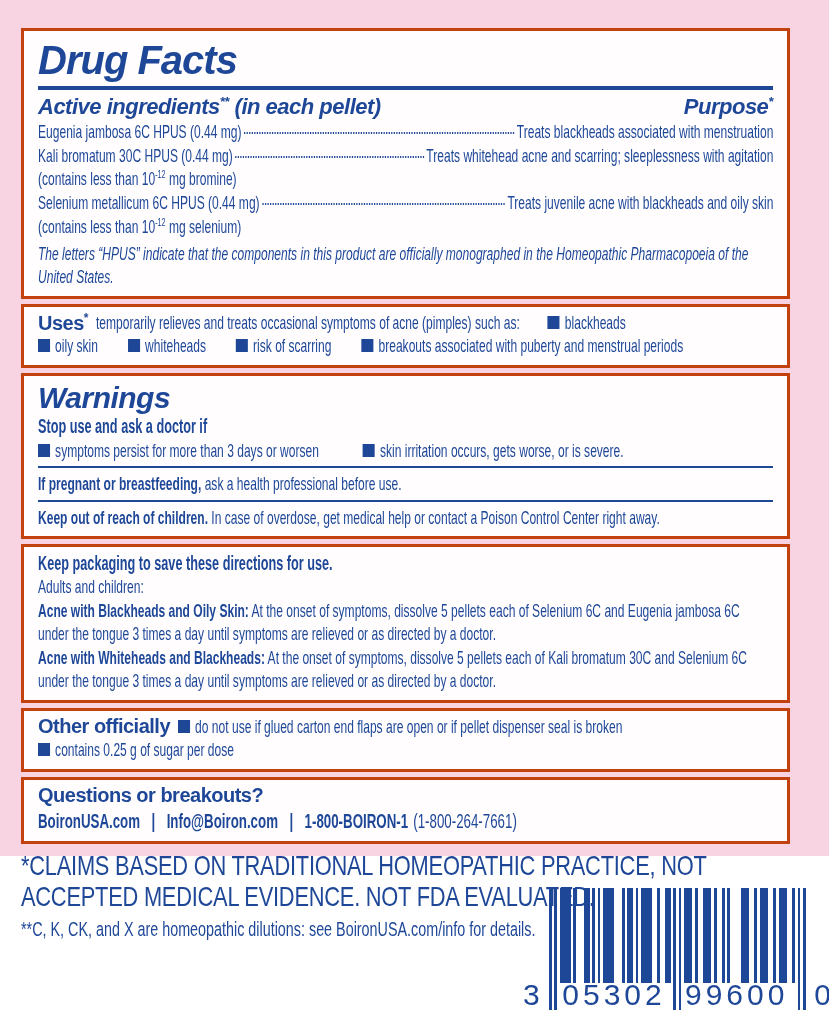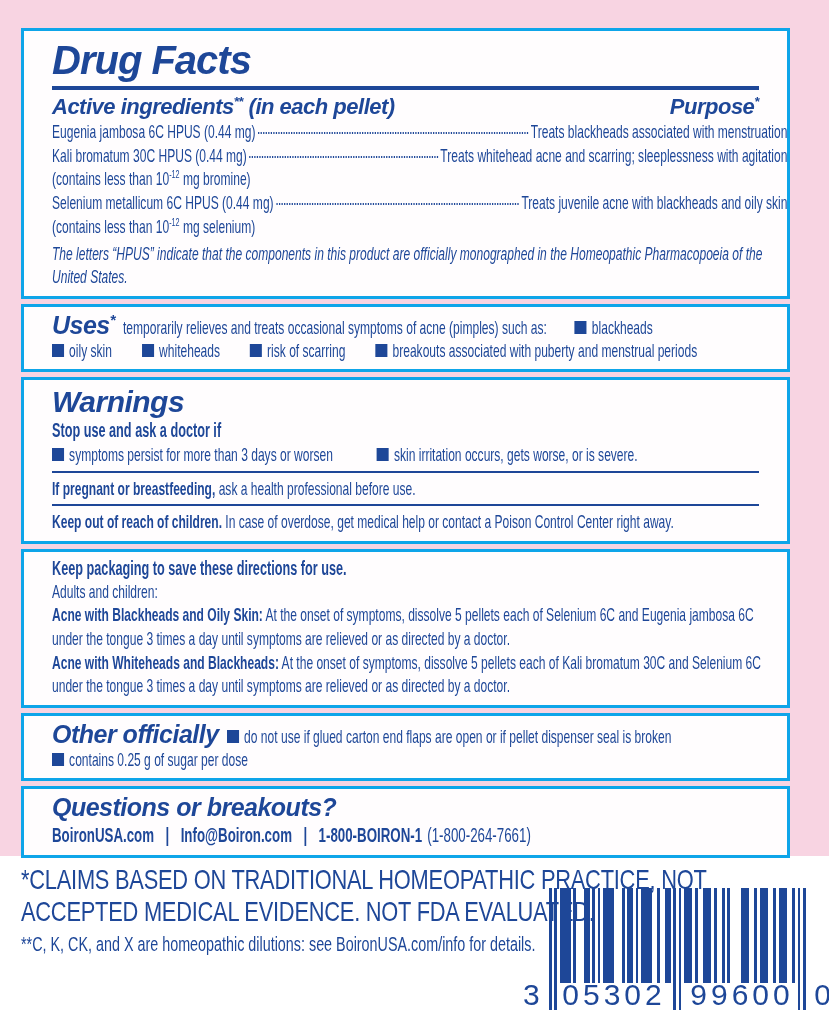--- a/index.html
+++ b/index.html
@@ -6,29 +6,29 @@
   .screen {
     position:relative; width:829px; height:1024px; overflow:hidden;
     background:#ffffff; font-family:"Liberation Sans", sans-serif; color:#1e4798;
   }
   .pink-bg { position:absolute; left:0; top:0; width:829px; height:856px; background:#f8d4e2; }
 
   .panel { position:absolute; left:21px; top:28px; width:769px; }
 
   .box {
     box-sizing:border-box; width:769px; background:#fffdfe;
-    border:3px solid #0ea5e9; padding:5px 28px 7px; margin-bottom:5px; overflow:hidden;
+    border:3px solid #c2410c; padding:5px 14px 7px; margin-bottom:5px; overflow:hidden;
   }
 
   .t-title { font-size:40px; font-weight:bold; font-style:italic; letter-spacing:-1px; line-height:1.02; padding-top:4px; }
   .title-rule { border:0; border-top:4px solid #1e4798; margin:5px 0 4px; }
 
   .h-row { display:flex; justify-content:space-between; align-items:baseline; }
   .h-sec { font-size:22px; font-weight:bold; font-style:italic; letter-spacing:-0.5px; white-space:nowrap; }
-  .h-big  { font-size:25px; font-weight:bold; font-style:italic; letter-spacing:-0.5px; white-space:nowrap; line-height:1.05; }
+  .h-big  { font-size:20px; font-weight:bold; letter-spacing:-0.5px; white-space:nowrap; line-height:1.05; }
   .h-warn { font-size:30px; font-weight:bold; font-style:italic; letter-spacing:-0.5px; line-height:1.1; }
 
   
   .cz  { width:1160px; transform:scaleX(0.634); transform-origin:0 0; font-size:19px; line-height:1.24; }
   .czi { display:inline-block; transform:scaleX(0.634); transform-origin:0 0; font-size:19px; white-space:nowrap; }
   .flex-base { display:flex; align-items:baseline; gap:8px; }
 
   .ing-row { display:flex; align-items:baseline; }
   .leader { flex:1 1 auto; border-bottom:2px dotted #1e4798; margin:0 4px; transform:translateY(-4px); min-width:12px; }
 
@@ -46,21 +46,21 @@
 
   .claims { width:1010px; transform:scaleX(0.78); transform-origin:0 0; font-size:28px; line-height:1.12; margin-top:6px; letter-spacing:-0.3px; }
   .dilutions { width:1100px; transform:scaleX(0.70); transform-origin:0 0; font-size:20.5px; margin-top:5px; }
 
   .barcode { position:absolute; left:549px; top:888px; width:258px; height:128px; }
   .bars { display:flex; align-items:flex-start; height:122px; }
   .bc-digit { position:absolute; top:92px; font-size:30px; line-height:1; color:#1e4798; }
   .bc-left  { left:-26px; }
   .bc-right { right:-24px; }
   .bc-g1 { left:8px;   width:114px; text-align:center; letter-spacing:4px; }
-  .bc-g2 { left:136px; width:114px; text-align:center; letter-spacing:4px; }
+  .bc-g2 { left:136px; width:114px; text-align:left; letter-spacing:4px; }
   sup { font-size:60%; }
 </style>
 </head>
 <body>
 
 <div class="screen">
   <div class="pink-bg"></div>
 
   <div class="panel">
 

